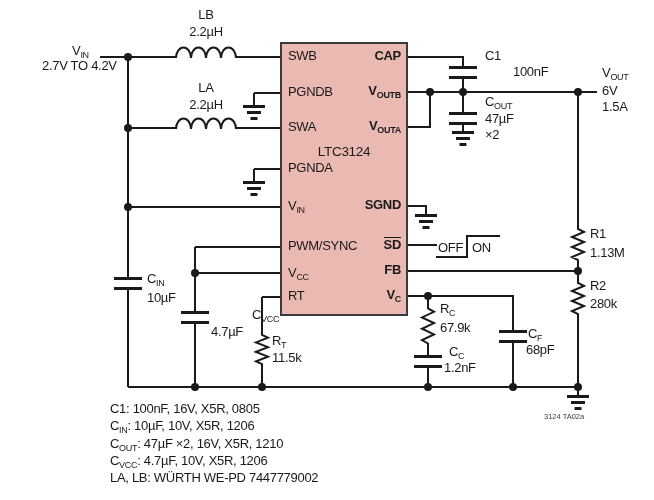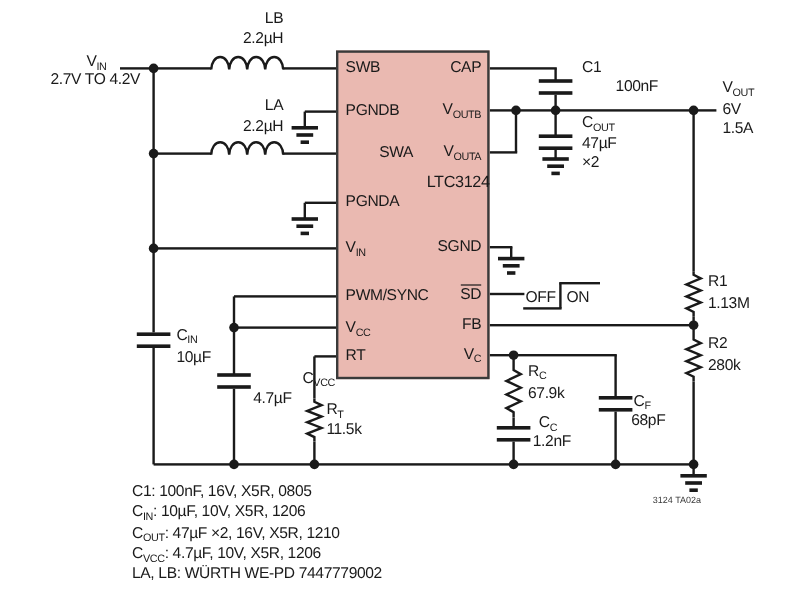--- a/index.html
+++ b/index.html
@@ -11,22 +11,22 @@
   .h2{height:1.5px;}
   .v2{width:1.5px;}
   .dot{position:absolute;width:8px;height:8px;border-radius:50%;background:#1a1a1a;}
   .plate{position:absolute;height:3px;width:28px;background:#1a1a1a;}
   .gnd{position:absolute;width:22px;height:16px;}
   .gnd i{position:absolute;background:#1a1a1a;height:3px;left:50%;transform:translateX(-50%);}
   .g1{top:0;width:22px;}
   .g2{top:6px;width:14px;}
   .g3{top:12px;width:7px;}
   .txt{position:absolute;font-size:13px;line-height:1.04;letter-spacing:-0.3px;white-space:nowrap;}
-  .ctr{text-align:right;}
-  .rt-al{text-align:left;}
+  .ctr{text-align:center;}
+  .rt-al{text-align:left;font-weight:bold;}
   .sb{font-size:9px;position:relative;top:3px;letter-spacing:-0.3px;}
   .ol{display:inline-block;border-top:1.6px solid #1a1a1a;padding-top:0;line-height:1;}
   .ic{position:absolute;left:280px;top:42px;width:128px;height:274px;background:#eab9b1;border:2px solid #3a3a3a;box-sizing:border-box;}
   .tiny{font-size:7.5px;letter-spacing:0;color:#3a3a3a;margin-top:12px;}
   svg{position:absolute;overflow:visible;}
 </style>
 </head>
 <body>
 
 <div class="sch">
@@ -149,21 +149,21 @@
       <i class="g1"></i>
       <i class="g2"></i>
       <i class="g3"></i>
     </span>
 
   <div class="ic"></div>
   <div class="txt ctr" style="left:280px;top:145px;width:128px;font-size:13.5px;">LTC3124</div>
 
   <div class="txt" style="left:288px;top:49px;"><span>SWB</span></div>
   <div class="txt" style="left:288px;top:85px;"><span>PGNDB</span></div>
-  <div class="txt" style="left:288px;top:120px;margin-left:28px;"><span>SWA</span></div>
+  <div class="txt" style="left:288px;top:120px;"><span>SWA</span></div>
   <div class="txt" style="left:288px;top:161px;"><span>PGNDA</span></div>
   <div class="txt" style="left:288px;top:199px;"><span>V</span><span class="sb">IN</span></div>
   <div class="txt" style="left:288px;top:239px;"><span>PWM/SYNC</span></div>
   <div class="txt" style="left:288px;top:266px;"><span>V</span><span class="sb">CC</span></div>
   <div class="txt" style="left:288px;top:289px;"><span>RT</span></div>
 
   <div class="txt rt-al" style="right:253px;top:49px;"><span>CAP</span></div>
   <div class="txt rt-al" style="right:253px;top:84px;"><span>V</span><span class="sb">OUTB</span></div>
   <div class="txt rt-al" style="right:253px;top:119px;"><span>V</span><span class="sb">OUTA</span></div>
   <div class="txt rt-al" style="right:253px;top:198px;"><span>SGND</span></div>

